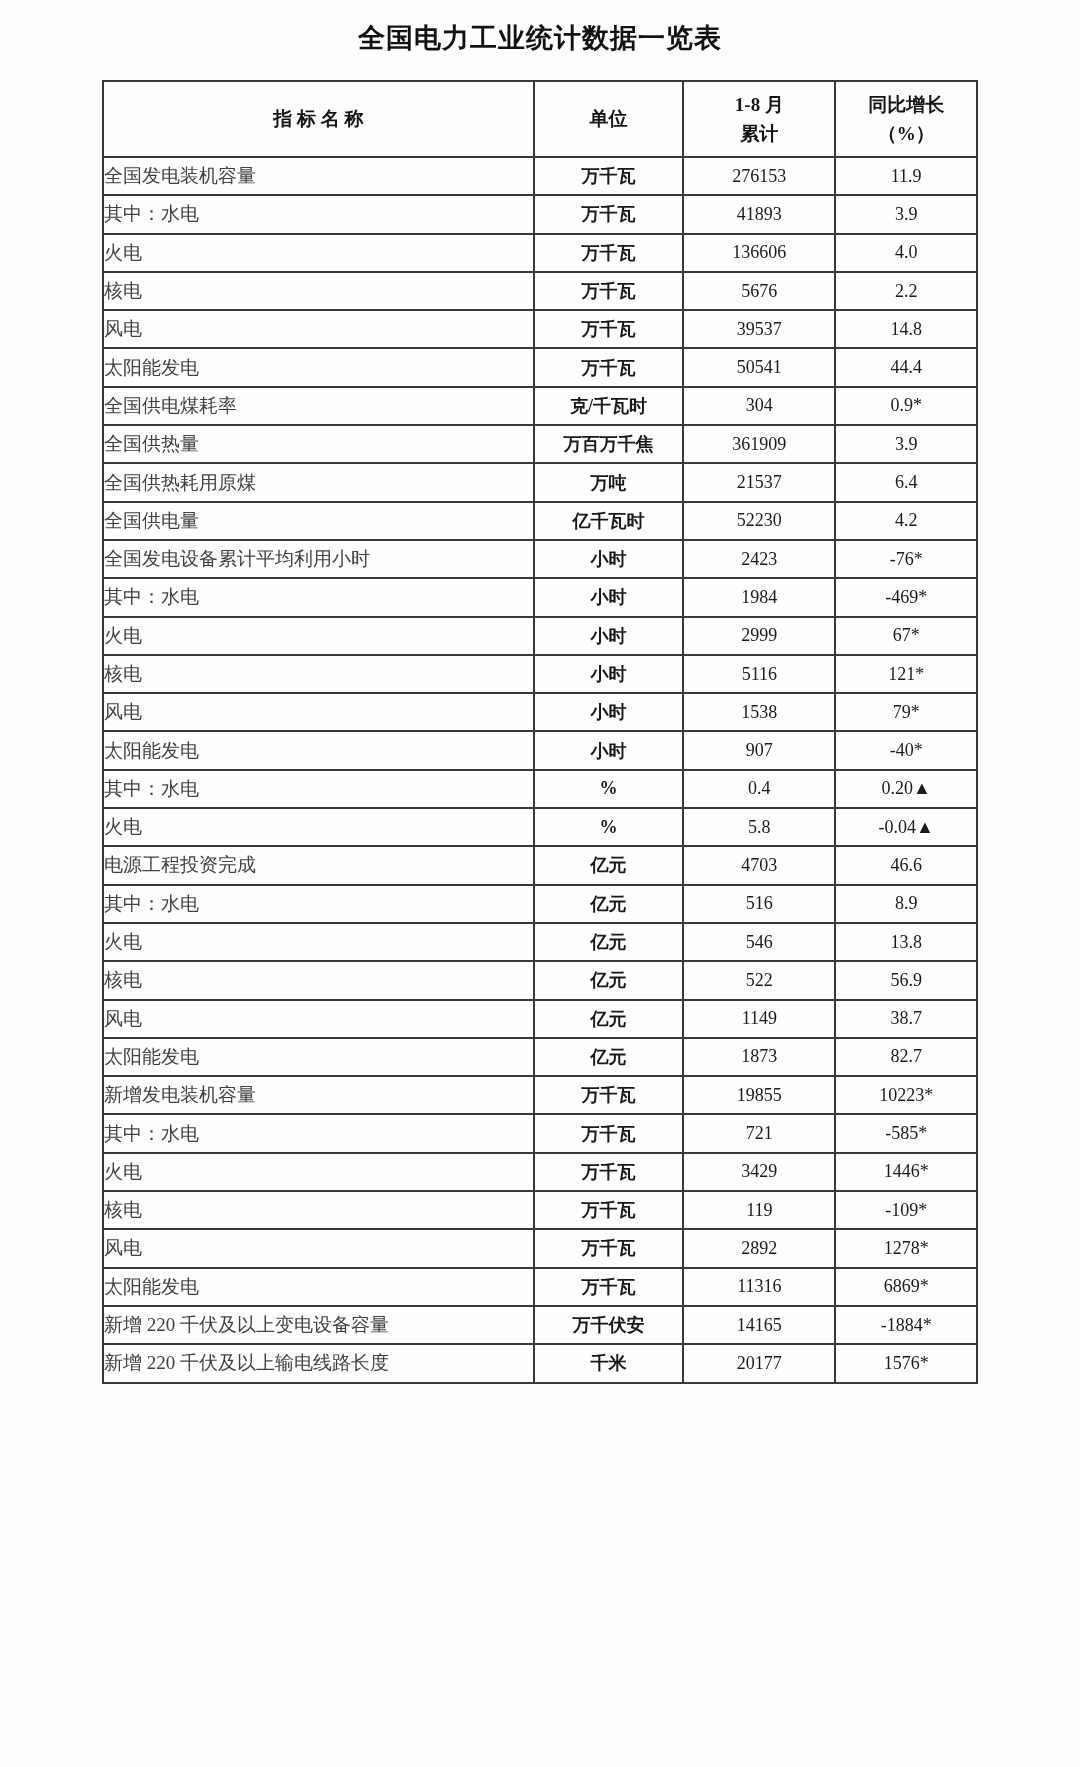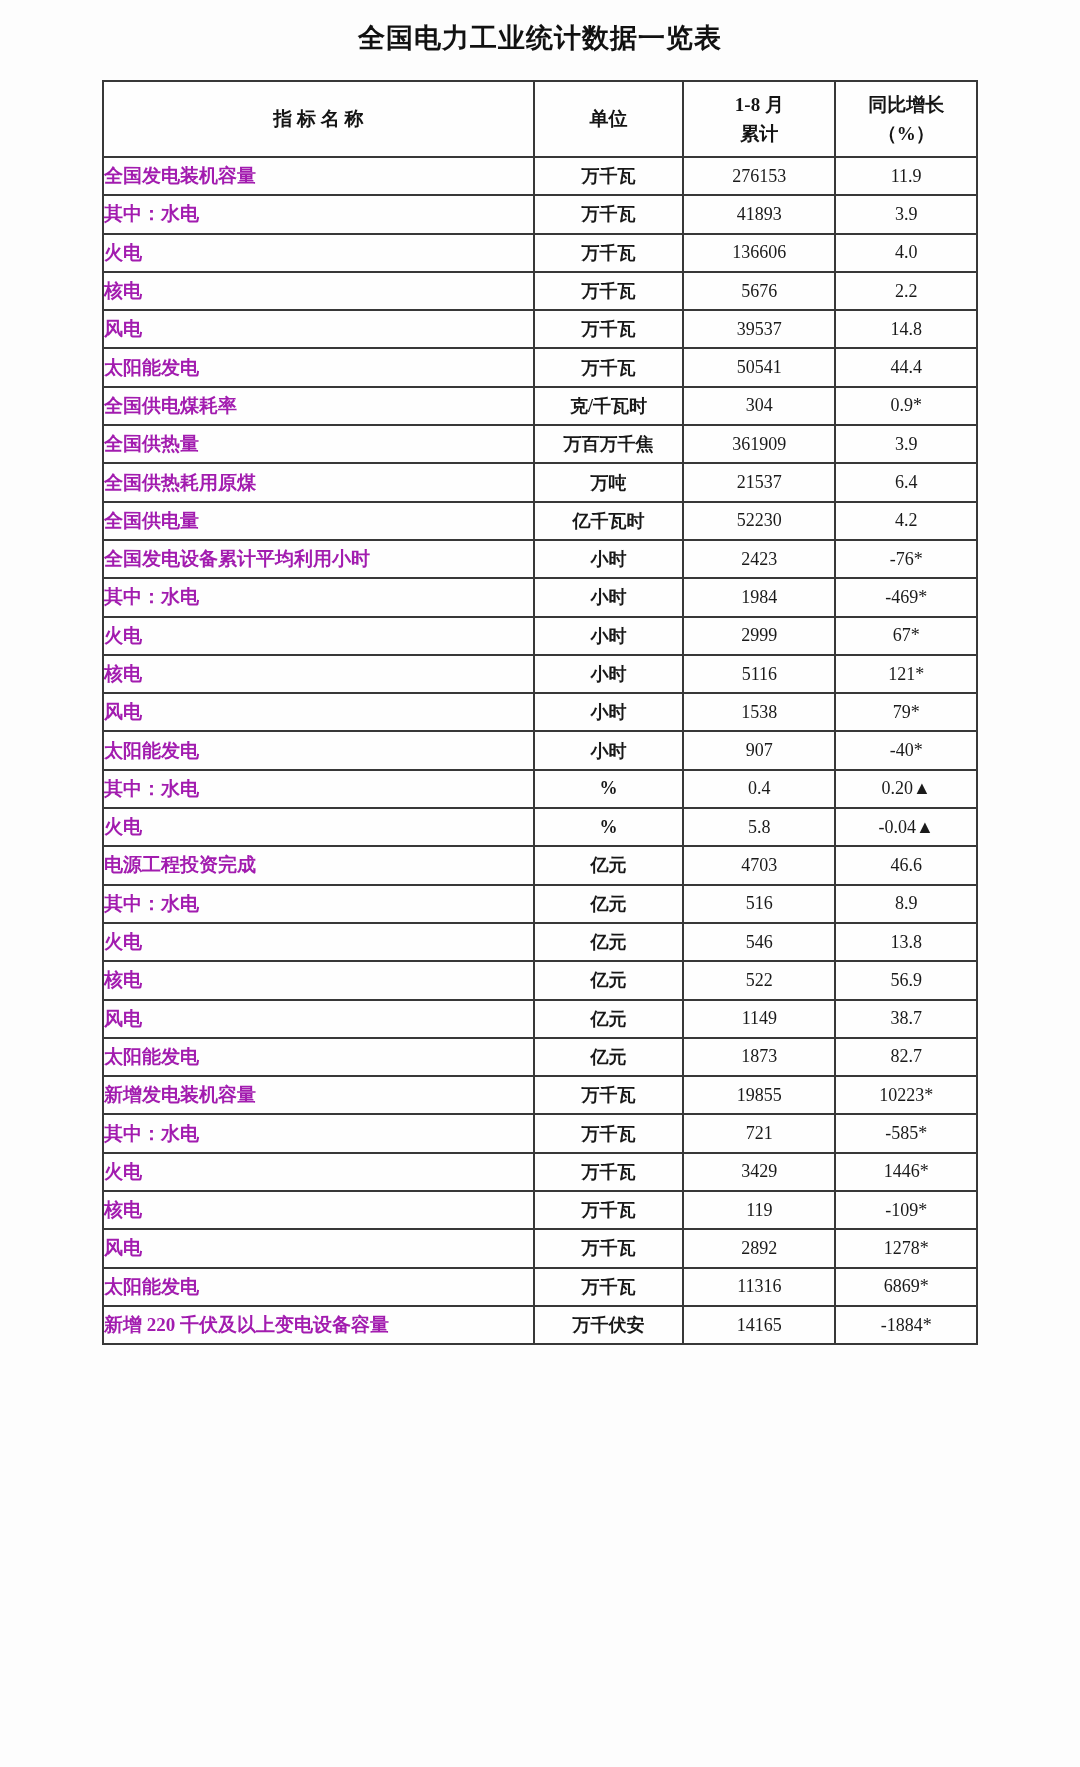--- a/index.html
+++ b/index.html
@@ -44,22 +44,22 @@
     text-align: center;
     vertical-align: middle;
     line-height: 1.55;
     color: #141414;
   }
   .pre { white-space: pre-line; }
   tbody td { height: 38.3px; vertical-align: middle; }
   td.c-name {
     text-align: left;
     font-size: 19px;
-    font-weight: 700;
-    color: #a21caf;
+    font-weight: 400;
+    color: #404040;
   }
   td.c-unit {
     text-align: center;
     font-size: 18px;
     font-weight: 600;
     color: #181818;
   }
   td.c-value, td.c-growth {
     text-align: center;
     font-size: 18px;
@@ -283,16 +283,22 @@
           <td class="c-unit">万千瓦</td>
           <td class="c-value">11316</td>
           <td class="c-growth">6869*</td>
         </tr>
         <tr>
           <td class="c-name indent-0">新增 220 千伏及以上变电设备容量</td>
           <td class="c-unit">万千伏安</td>
           <td class="c-value">14165</td>
           <td class="c-growth">-1884*</td>
         </tr>
+        <tr>
+          <td class="c-name indent-0">新增 220 千伏及以上输电线路长度</td>
+          <td class="c-unit">千米</td>
+          <td class="c-value">20177</td>
+          <td class="c-growth">1576*</td>
+        </tr>
       </tbody>
   </table>
 
 </div>
 
 </body></html>

